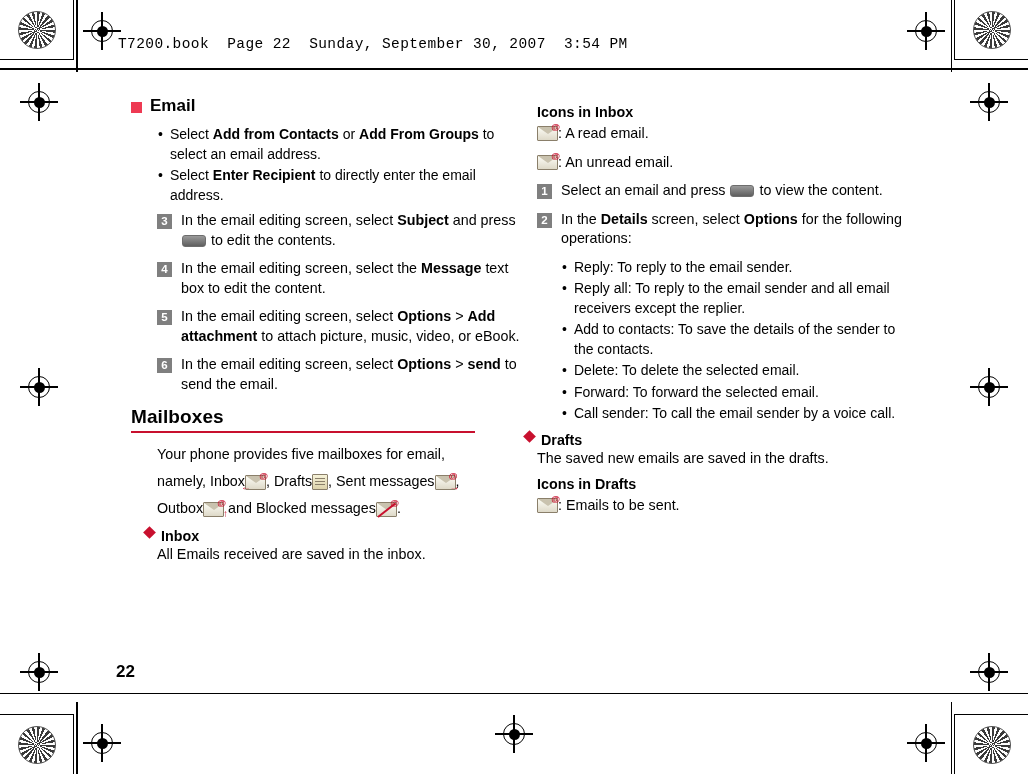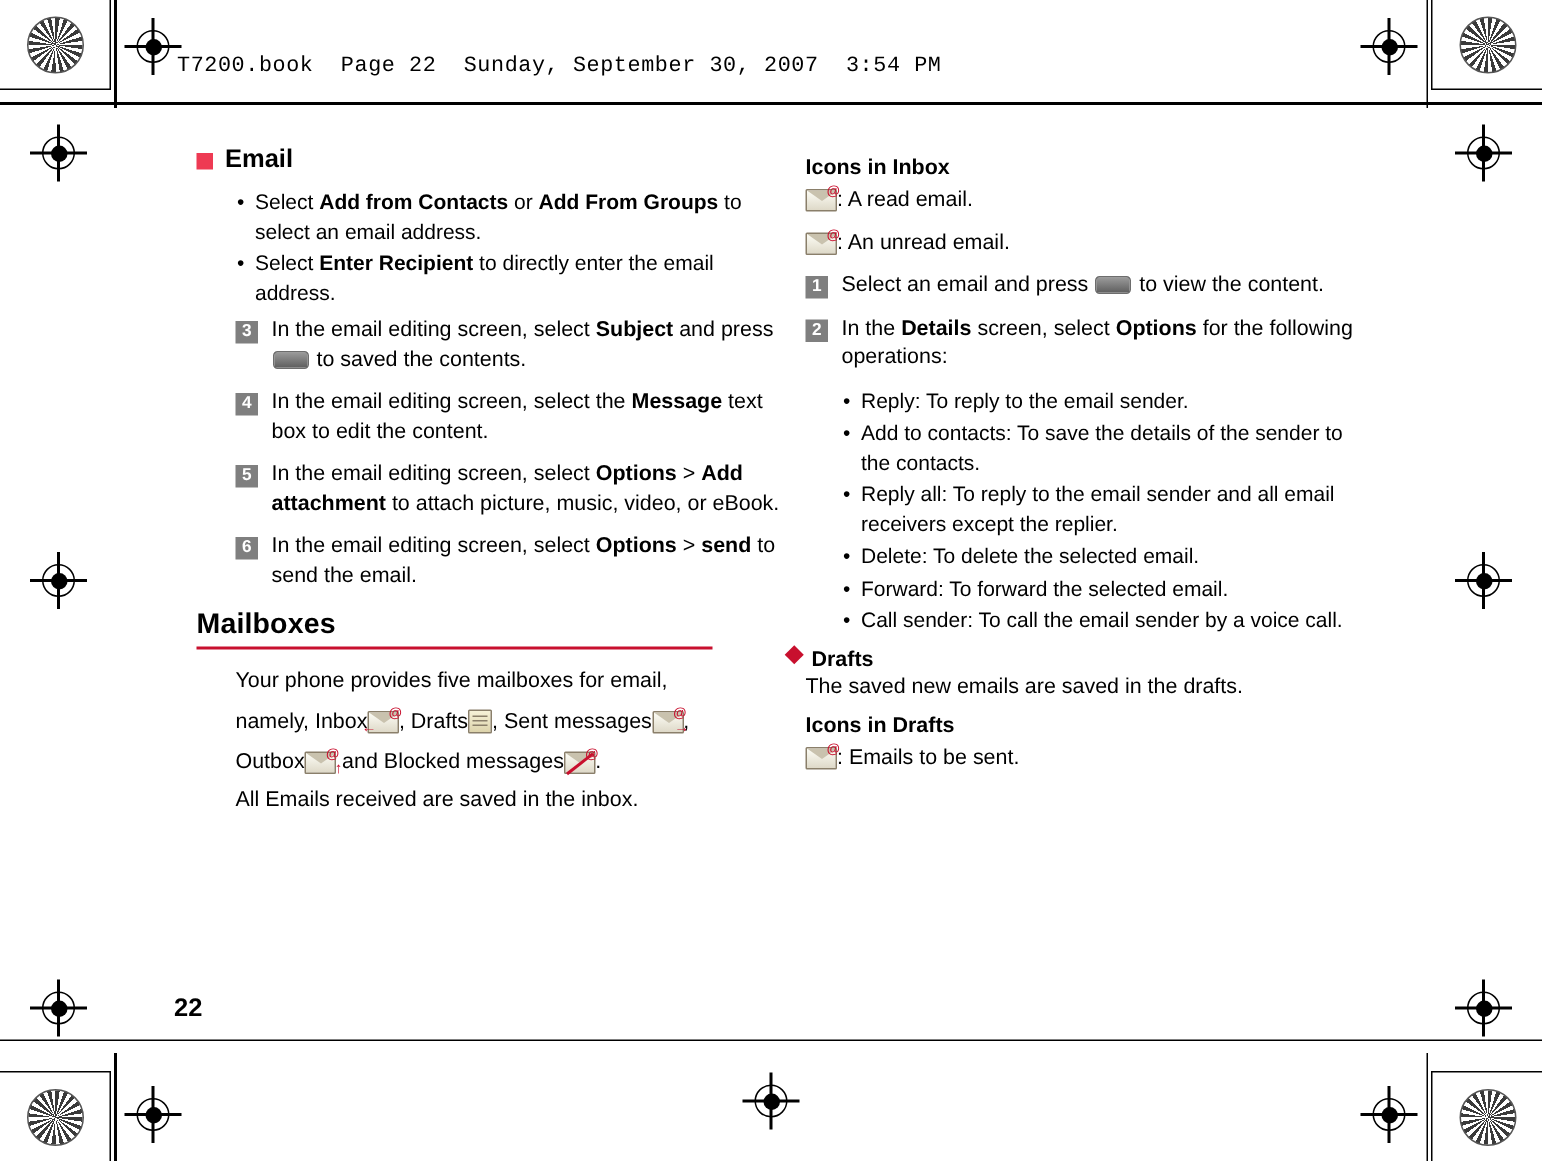--- a/index.html
+++ b/index.html
@@ -416,21 +416,21 @@
       <span>Email</span>
     </div>
 
     <ul class="bullets">
       <li><span>Select </span><span class="b">Add from Contacts</span><span> or </span><span class="b">Add From Groups</span><span> to select an email address.</span></li>
       <li><span>Select </span><span class="b">Enter Recipient</span><span> to directly enter the email address.</span></li>
     </ul>
 
     <div class="step">
       <span class="num">3</span>
-      <span class="body"><span>In the email editing screen, select </span><span class="b">Subject</span><span> and press </span><span class="ico ico-key"></span><span> to saved the contents.</span></span>
+      <span class="body"><span>In the email editing screen, select </span><span class="b">Subject</span><span> and press </span><span class="ico ico-key"></span><span> to edit the contents.</span></span>
     </div>
 
     <div class="step">
       <span class="num">4</span>
       <span class="body"><span>In the email editing screen, select the </span><span class="b">Message</span><span> text box to edit the content.</span></span>
     </div>
 
     <div class="step">
       <span class="num">5</span>
       <span class="body"><span>In the email editing screen, select </span><span class="b">Options</span><span> &gt; </span><span class="b">Add attachment</span><span> to attach picture, music, video, or eBook.</span></span>
@@ -441,20 +441,24 @@
       <span class="body"><span>In the email editing screen, select </span><span class="b">Options</span><span> &gt; </span><span class="b">send</span><span> to send the email.</span></span>
     </div>
 
     <div class="h2">Mailboxes</div>
     <div class="h2-rule"></div>
 
     <p class="para">Your phone provides five mailboxes for email,</p>
     <p class="para"><span>namely, Inbox</span><span class="ico ico-env"><span class="ico-badge">@</span><span class="ico-arrow">←</span></span><span>, Drafts</span><span class="ico ico-pad"></span><span>, Sent messages</span><span class="ico ico-env"><span class="ico-badge">@</span><span class="ico-arrow right">→</span></span><span>,</span></p>
     <p class="para"><span>Outbox</span><span class="ico ico-env"><span class="ico-badge">@</span><span class="ico-arrow right">↑</span></span><span> and Blocked messages</span><span class="ico ico-env"><span class="ico-badge">@</span><span class="ico-slash"></span></span><span>.</span></p>
 
+    <div class="diamond-head">
+      <span class="dia"></span>
+      <span>Inbox</span>
+    </div>
     <p class="para tight">All Emails received are saved in the inbox.</p>
   </div>
 
   <div class="col col-right">
 
     <div class="subhead">Icons in Inbox</div>
 
     <div class="icon-line">
       <span class="ico ico-env">
           <span class="ico-badge">@</span>
@@ -475,22 +479,22 @@
       <span class="body"><span>Select an email and press </span><span class="ico ico-key"></span><span> to view the content.</span></span>
     </div>
 
     <div class="step">
       <span class="num">2</span>
       <span class="body"><span>In the </span><span class="b">Details</span><span> screen, select </span><span class="b">Options</span><span> for the following operations:</span></span>
     </div>
 
     <ul class="bullets" style="margin-left:24px;">
       <li>Reply: To reply to the email sender.</li>
+      <li>Reply all: To reply to the email sender and all email receivers except the replier.</li>
       <li>Add to contacts: To save the details of the sender to the contacts.</li>
-      <li>Reply all: To reply to the email sender and all email receivers except the replier.</li>
       <li>Delete: To delete the selected email.</li>
       <li>Forward: To forward the selected email.</li>
       <li>Call sender: To call the email sender by a voice call.</li>
     </ul>
 
     <div class="diamond-head">
       <span class="dia"></span>
       <span>Drafts</span>
     </div>
     <p class="para tight">The saved new emails are saved in the drafts.</p>

